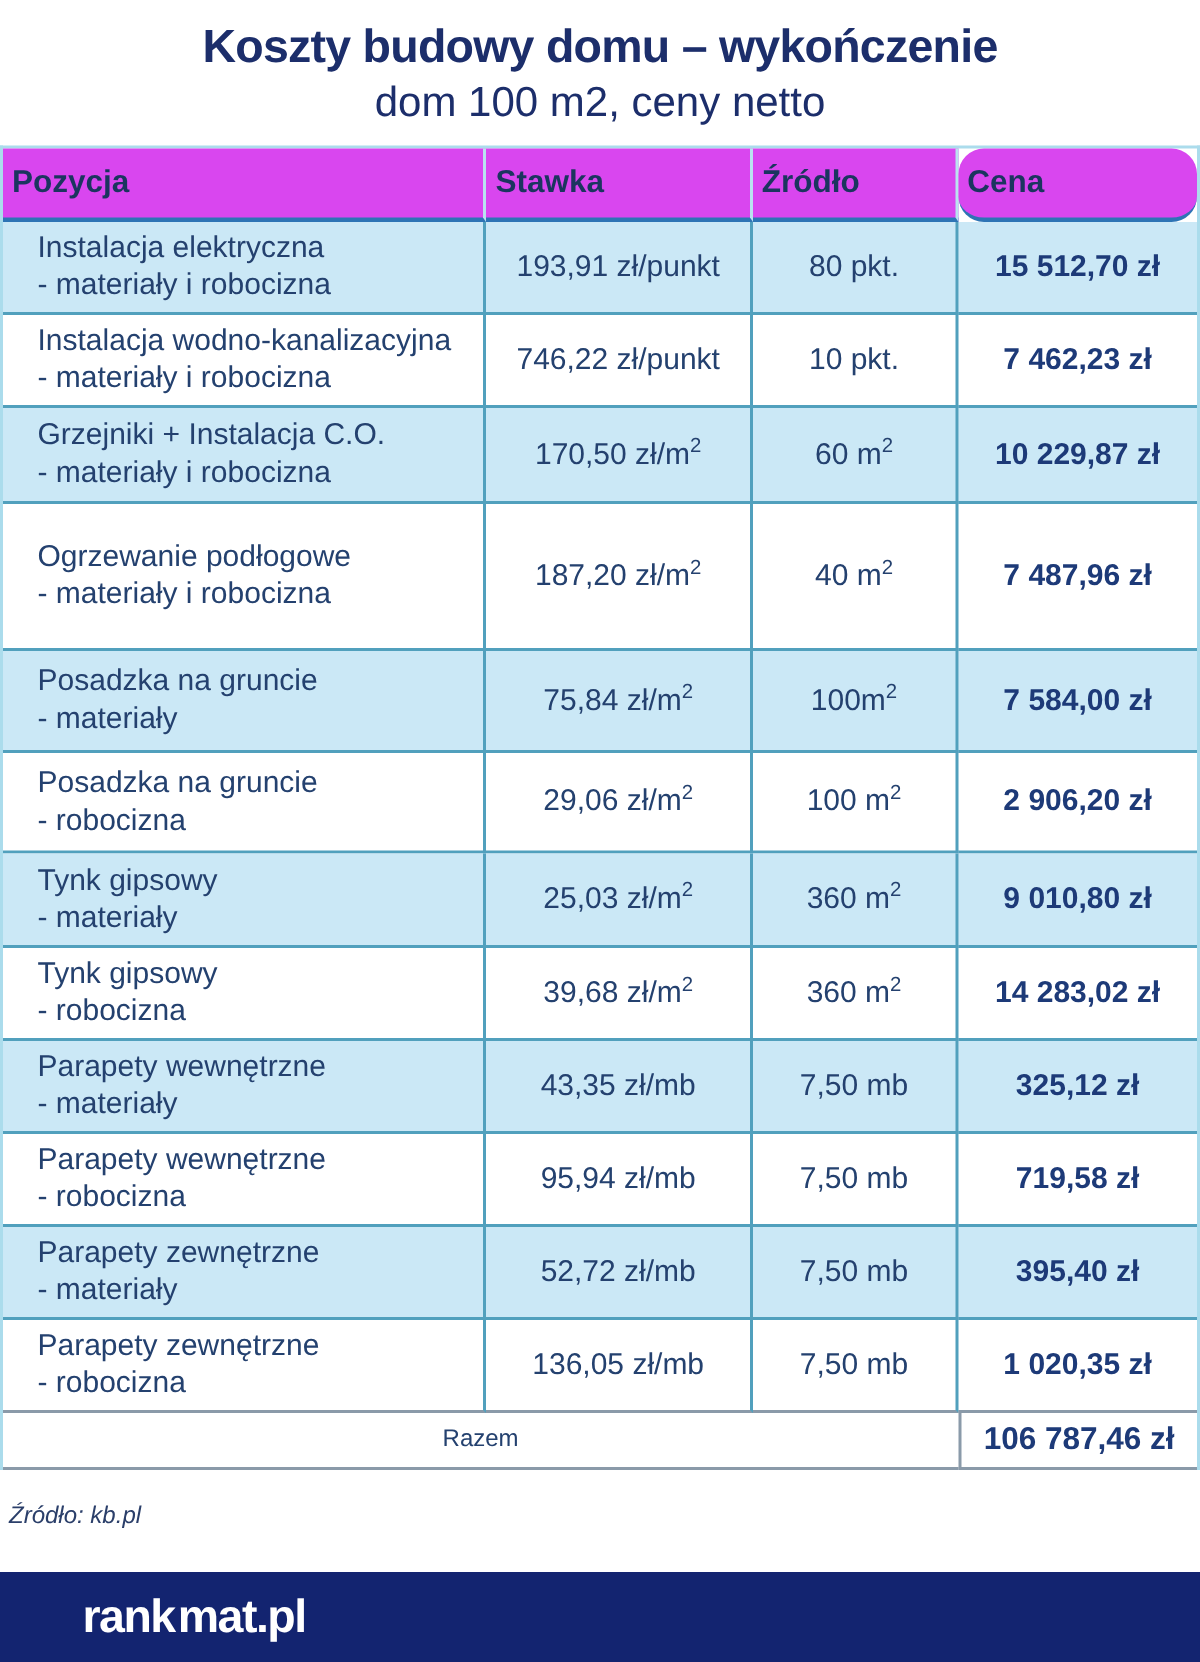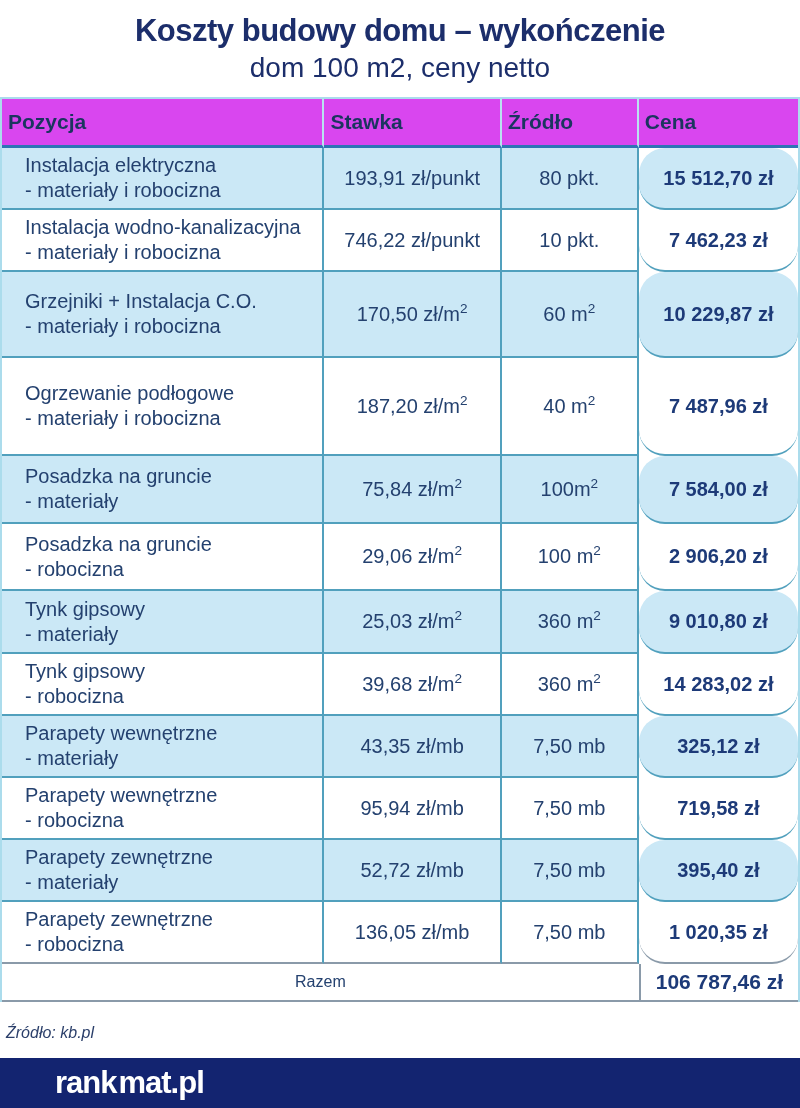--- a/index.html
+++ b/index.html
@@ -26,31 +26,31 @@
     width: 100%; border-collapse: separate; border-spacing: 0;
     table-layout: fixed; color: #24416f;
   }
   th {
     background: #d946ef; color: #1b355f;
     font-size: 21px; font-weight: bold;
     padding: 11px 6px; text-align: left;
     border-bottom: 3px solid #2e74b5;
     border-right: 2px solid #b9e2f0;
   }
-  th:last-child { border-right: none; }
+  th:last-child { border-right: none; border-radius: 17px; }
   tbody td {
     font-size: 20px; padding: 5px 8px;
     text-align: center; vertical-align: middle;
     border-right: 2px solid #51a0bd;
     border-bottom: 2px solid #51a0bd;
     line-height: 1.25;
   }
-  tbody td:last-child { border-right: none; border-radius: 26px; }
+  tbody td:last-child { border-right: none; }
   tbody tr { height: 57px; }
-  tbody tr:nth-child(3) { height: 86px; }
+  tbody tr:nth-child(3) { height: 64px; }
   tbody tr:nth-child(4) { height: 98px; }
   tbody tr:nth-child(5) { height: 68px; }
   tbody tr:nth-child(6) { height: 67px; }
   tbody tr:nth-child(7) { height: 63px; }
   tbody tr:nth-child(13) { height: 66px; }
   tbody tr:nth-child(odd) { background: #cbe8f6; }
   tbody tr:nth-child(even) { background: #ffffff; }
   tbody tr:last-child td { border-bottom-color: #8a9aa9; }
   td.pozycja { text-align: left; padding-left: 23px; }
   td.cena { font-weight: bold; color: #1d3a78; }

